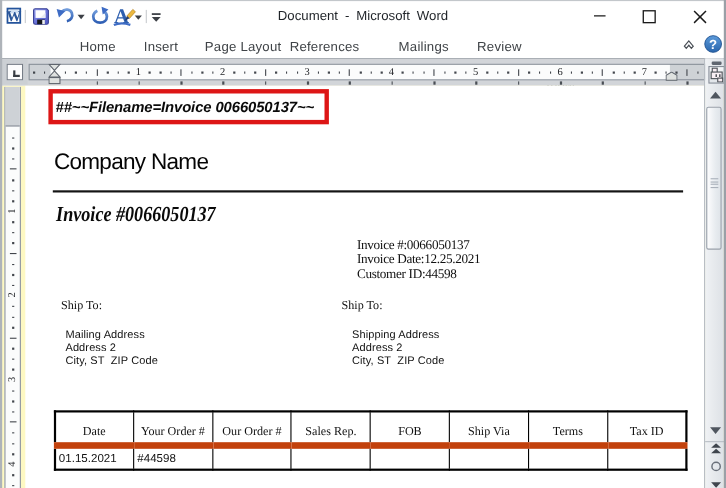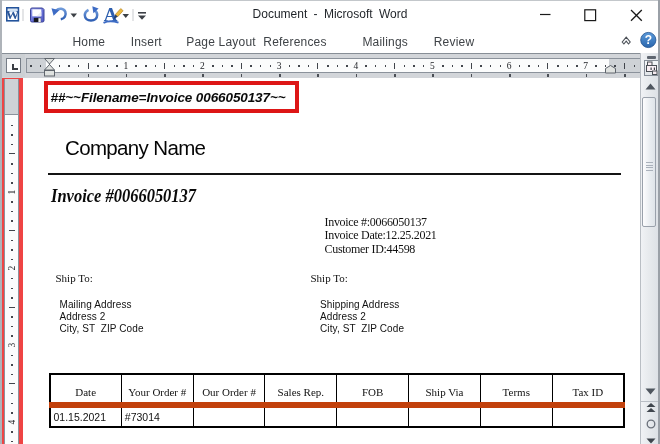--- a/index.html
+++ b/index.html
@@ -27,33 +27,33 @@
   .tabsel-box{left:6px;top:4px;width:14.5px;height:14.5px;background:#fdfdfd;border:1.5px solid #767d87;}
   .tabsel-L{left:4.5px;top:5px;width:6px;height:6px;border-left:2px solid #393d43;border-bottom:2px solid #393d43;}
   .hruler{left:25.5px;top:4px;width:616.5px;height:15px;background:#ced2d6;border:1px solid #8b929b;}
   .hruler-white{left:19.5px;top:0;width:563px;height:13px;background:#fbfcfc;}
   .htick{background:#42464c;}
   .hnum{font-family:"Liberation Serif","DejaVu Serif",serif;font-size:9.5px;color:#222428;
     top:1.5px;transform:translateX(-50%);line-height:10px;}
   .belowtick{top:19.5px;width:1.5px;height:3.5px;background:#4a4f55;}
 
   
-  .docarea{left:0;top:78px;width:660px;height:366px;background:#ef4444;text-decoration:underline;}
+  .docarea{left:0;top:78px;width:660px;height:366px;background:#fef9c3;text-decoration:underline;}
   .vruler{left:4px;top:1px;width:15px;height:365px;background:#fbfcfc;border-left:1px solid #8b929b;border-right:1px solid #8b929b;}
   .vruler-gray{left:0;top:0;width:13px;height:36px;background:#ced2d6;border-bottom:1px solid #8b929b;}
   .vtick{background:#42464c;}
   .vnum{font-family:"Liberation Serif","DejaVu Serif",serif;font-size:9.5px;color:#222428;
     transform:translate(-50%,-50%) rotate(-90deg);left:7px;line-height:9px;}
   .page{left:23px;top:0;width:617px;height:366px;background:#ffffff;}
 
   
   .redbox{left:20.5px;top:3px;width:255px;height:32px;border:4px solid #dd1616;
     display:flex;align-items:center;padding-left:3px;}
   .redbox-text{font-size:13.5px;font-weight:bold;font-style:italic;color:#0a0a0a;letter-spacing:-0.1px;white-space:pre;}
-  .company{left:26px;top:59px;font-size:20.5px;font-weight:500;color:#050505;letter-spacing:-0.65px;line-height:21px;margin-left:16px;}
+  .company{left:26px;top:59px;font-size:20.5px;font-weight:500;color:#050505;letter-spacing:-0.65px;line-height:21px;}
   .hr-line{left:24.5px;top:94.5px;width:573px;height:2px;background:#141414;}
   .inv-title{left:27.5px;top:107.7px;font-family:"Liberation Serif","DejaVu Serif",serif;
     font-size:19.5px;font-weight:bold;font-style:italic;color:#0a0a0a;line-height:20px;transform:scaleX(0.845);transform-origin:0 0;}
   .meta{left:301.5px;top:137.5px;font-family:"Liberation Serif","DejaVu Serif",serif;
     font-size:12px;color:#111;line-height:13.7px;letter-spacing:-0.3px;white-space:pre;}
   .bt-label{font-family:"Liberation Serif","DejaVu Serif",serif;font-size:11px;color:#111;line-height:12px;}
   .addr{font-size:10px;color:#111;line-height:11.9px;white-space:pre;letter-spacing:0.1px;}
 
   
   .invtable{left:25.5px;top:294.5px;width:576.5px;border-collapse:collapse;table-layout:fixed;}
@@ -342,21 +342,21 @@
               <td>Your Order #</td>
               <td>Our Order #</td>
               <td>Sales Rep.</td>
               <td>FOB</td>
               <td>Ship Via</td>
               <td>Terms</td>
               <td>Tax ID</td>
             </tr>
             <tr class="drow">
               <td>01.15.2021</td>
-              <td>#73014</td>
+              <td>#44598</td>
               <td></td>
               <td></td>
               <td></td>
               <td></td>
               <td></td>
               <td></td>
             </tr>
           </tbody>
         </table>
     </div>

